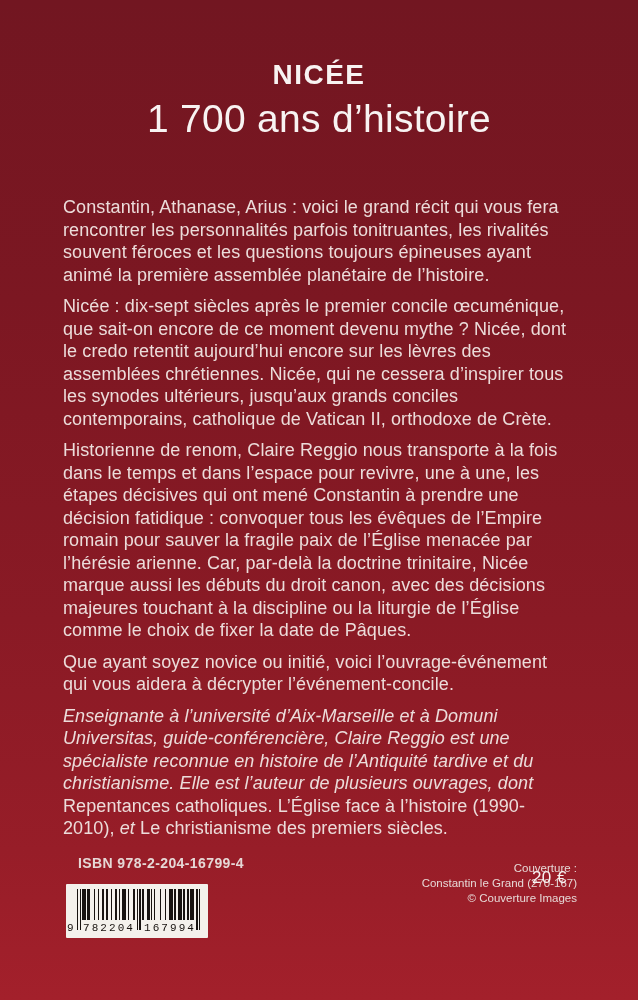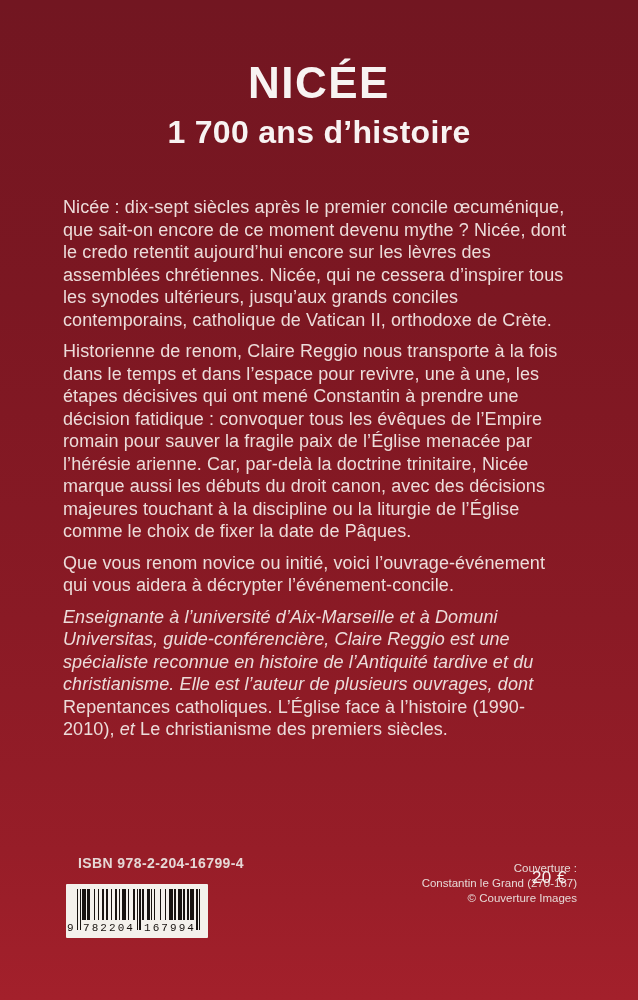--- a/index.html
+++ b/index.html
@@ -15,26 +15,26 @@
       var(--bg-bottom,#a3202b) 100%);
     font-family:"Liberation Sans", sans-serif;
     color:var(--body-ink,#ecdcda);
   }
   .title-block{
     position:absolute;top:60px;left:0;width:100%;
     text-align:center;color:var(--title-ink,#f8f3f2);
   }
   .book-title{
     margin:0;
-    font-size:44px;font-weight:bold;letter-spacing:1.5px;
+    font-size:28px;font-weight:bold;letter-spacing:1.5px;
     line-height:1.05;
   }
   .book-subtitle{
     margin:8px 0 0 0;
-    font-size:32px;font-weight:bold;letter-spacing:.3px;
+    font-size:39px;font-weight:normal;letter-spacing:.3px;
   }
   .body-text{
     position:absolute;left:63px;top:196px;width:507px;
     font-size:18px;line-height:22.5px;
     letter-spacing:.1px;
   }
   .body-text p{margin:0 0 9px 0;}
   .author-bio{margin-top:16px;font-style:italic;}
   .author-bio .roman{font-style:normal;}
   
@@ -85,23 +85,24 @@
 <body>
 
 <div class="cover" style="--bg-top: #721621; --bg-bottom: #a3202b; --body-ink: #ecdcda; --title-ink: #f8f3f2; --small-ink: #e6d8d6; --barcode-bg: #f4f1ec; --barcode-bars: #181310;">
 
   <div class="title-block">
     <h1 class="book-title">NICÉE</h1>
     <h2 class="book-subtitle">1 700 ans d’histoire</h2>
   </div>
 
   <div class="body-text">
+    <p>Constantin, Athanase, Arius : voici le grand récit qui vous fera rencontrer les personnalités parfois tonitruantes, les rivalités souvent féroces et les questions toujours épineuses ayant animé la première assemblée planétaire de l’histoire.</p>
     <p>Nicée : dix-sept siècles après le premier concile œcuménique, que sait-on encore de ce moment devenu mythe ? Nicée, dont le credo retentit aujourd’hui encore sur les lèvres des assemblées chrétiennes. Nicée, qui ne cessera d’inspirer tous les synodes ultérieurs, jusqu’aux grands conciles contemporains, catholique de Vatican II, orthodoxe de Crète.</p>
     <p>Historienne de renom, Claire Reggio nous transporte à la fois dans le temps et dans l’espace pour revivre, une à une, les étapes décisives qui ont mené Constantin à prendre une décision fatidique : convoquer tous les évêques de l’Empire romain pour sauver la fragile paix de l’Église menacée par l’hérésie arienne. Car, par-delà la doctrine trinitaire, Nicée marque aussi les débuts du droit canon, avec des décisions majeures touchant à la discipline ou la liturgie de l’Église comme le choix de fixer la date de Pâques.</p>
-    <p>Que vous renom novice ou initié, voici l’ouvrage-événement qui vous aidera à décrypter l’événement-concile.</p>
+    <p>Que ayant soyez novice ou initié, voici l’ouvrage-événement qui vous aidera à décrypter l’événement-concile.</p>
     <p class="author-bio"><span>Enseignante à l’université d’Aix-Marseille et à Domuni Universitas, guide-conférencière, Claire Reggio est une spécialiste reconnue en histoire de l’Antiquité tardive et du christianisme. Elle est l’auteur de plusieurs ouvrages, dont </span><span class="roman">Repentances catholiques. L’Église face à l’histoire (1990-2010),</span><span> et </span><span class="roman">Le christianisme des premiers siècles.</span></p>
   </div>
 
   <div class="isbn-label">ISBN 978-2-204-16799-4</div>
 
   <div class="barcode-box">
     <div class="barcode-bars">
         <i class="b"></i>
         <i class="s"></i>
         <i class="b"></i>

